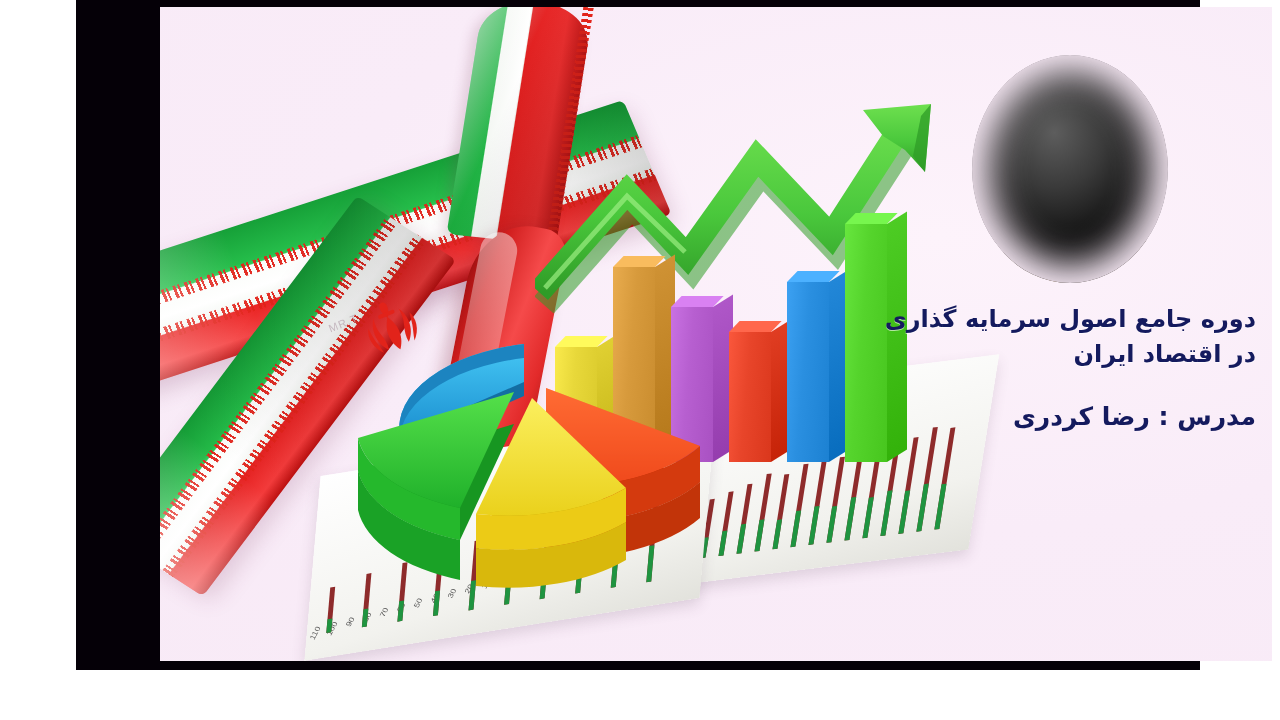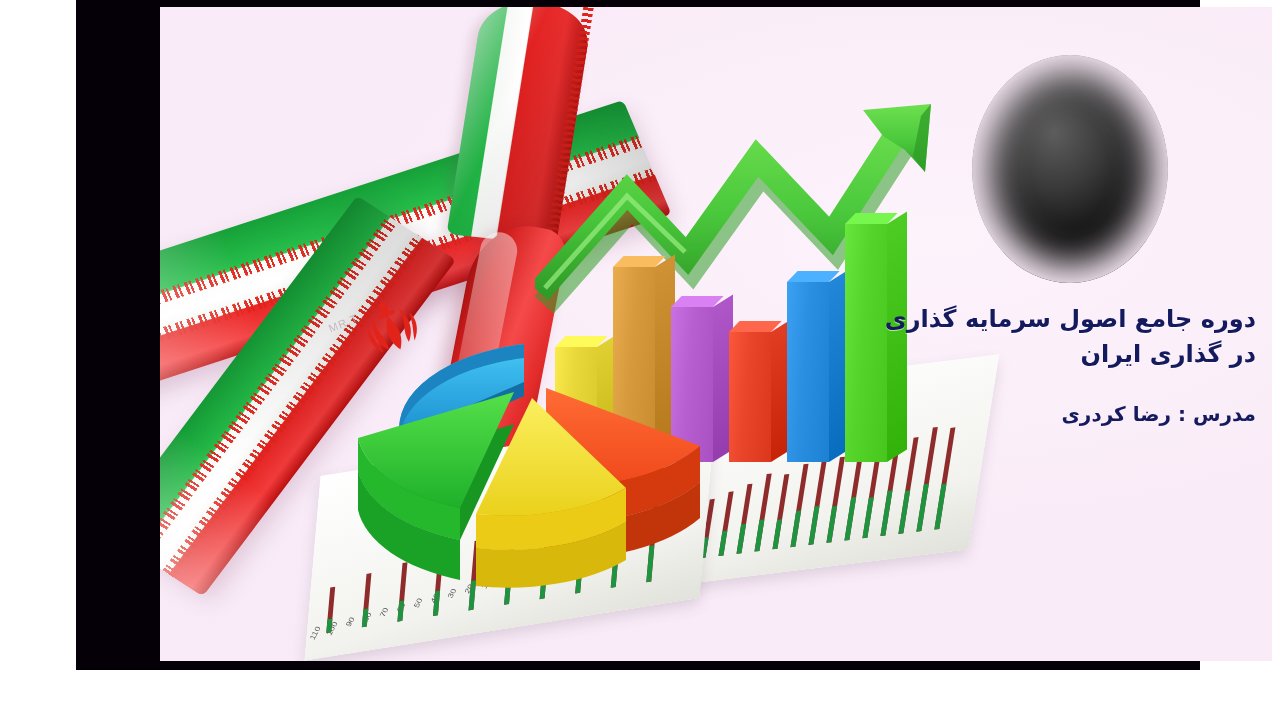--- a/index.html
+++ b/index.html
@@ -151,21 +151,21 @@
     text-align:right;direction:rtl;
   }
   .title-line{
     color:#141a5e;font-weight:bold;font-size:24px;line-height:1.45;
     font-family:"DejaVu Sans","Liberation Sans",sans-serif;
     text-shadow:0 1px 0 rgba(255,255,255,.6);
     white-space:nowrap;
   }
   .title-line.l2{padding-left:24px;}
   .subtitle{
-    margin-top:30px;color:#141a5e;font-weight:bold;font-size:20px;
+    margin-top:30px;color:#141a5e;font-weight:bold;font-size:25px;
     font-family:"DejaVu Sans","Liberation Sans",sans-serif;
     white-space:nowrap;padding-left:38px;
   }
 </style>
 </head>
 <body>
 
 <div class="stage">
   <div class="frame">
     <div class="canvas">
@@ -434,19 +434,19 @@
           <path d="M98,106 L116,105" stroke="#7d4a36" stroke-width="2.5" fill="none"></path>
 
           <path d="M26,228 C34,206 56,198 78,206 L96,224 L94,228 Z" fill="#8d8379"></path>
           <ellipse cx="86" cy="218" rx="16" ry="9" fill="#cfa483"></ellipse>
         </svg>
         <div class="vignette"></div>
       </div>
 
       <div class="textblock">
         <div class="title-line">دوره جامع اصول سرمایه گذاری</div>
-        <div class="title-line l2">در گذاری ایران</div>
+        <div class="title-line l2">در اقتصاد ایران</div>
         <div class="subtitle">مدرس : رضا کردری</div>
       </div>
 
     </div>
   </div>
 </div>
 
 </body></html>

